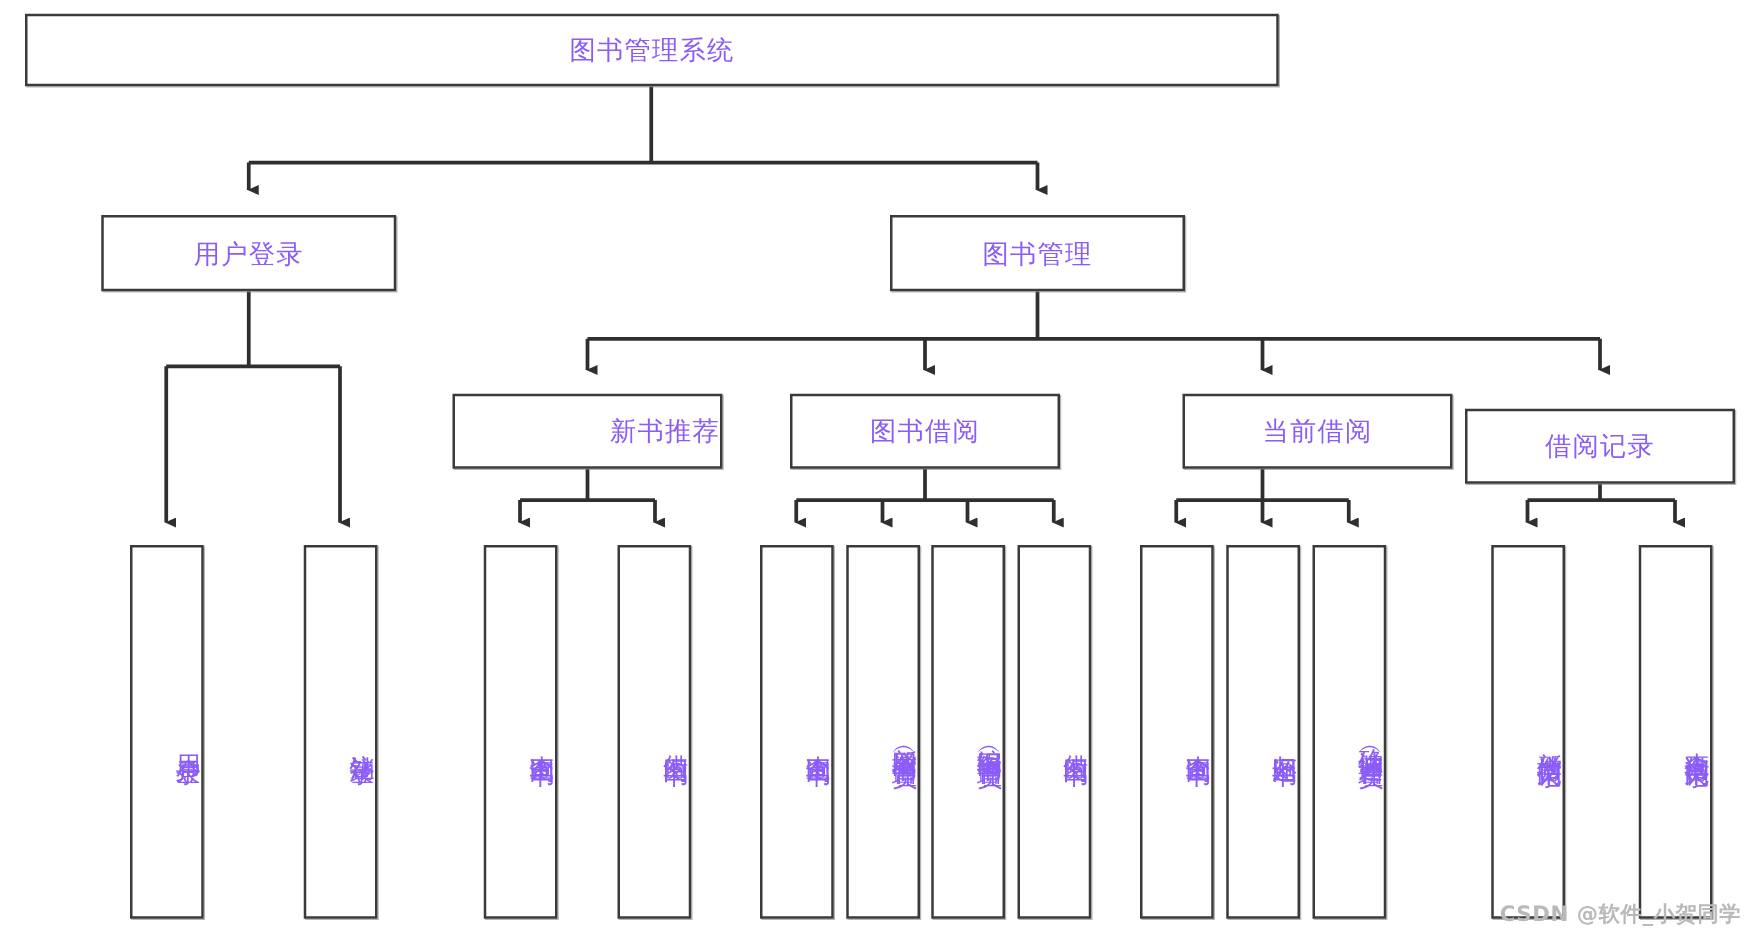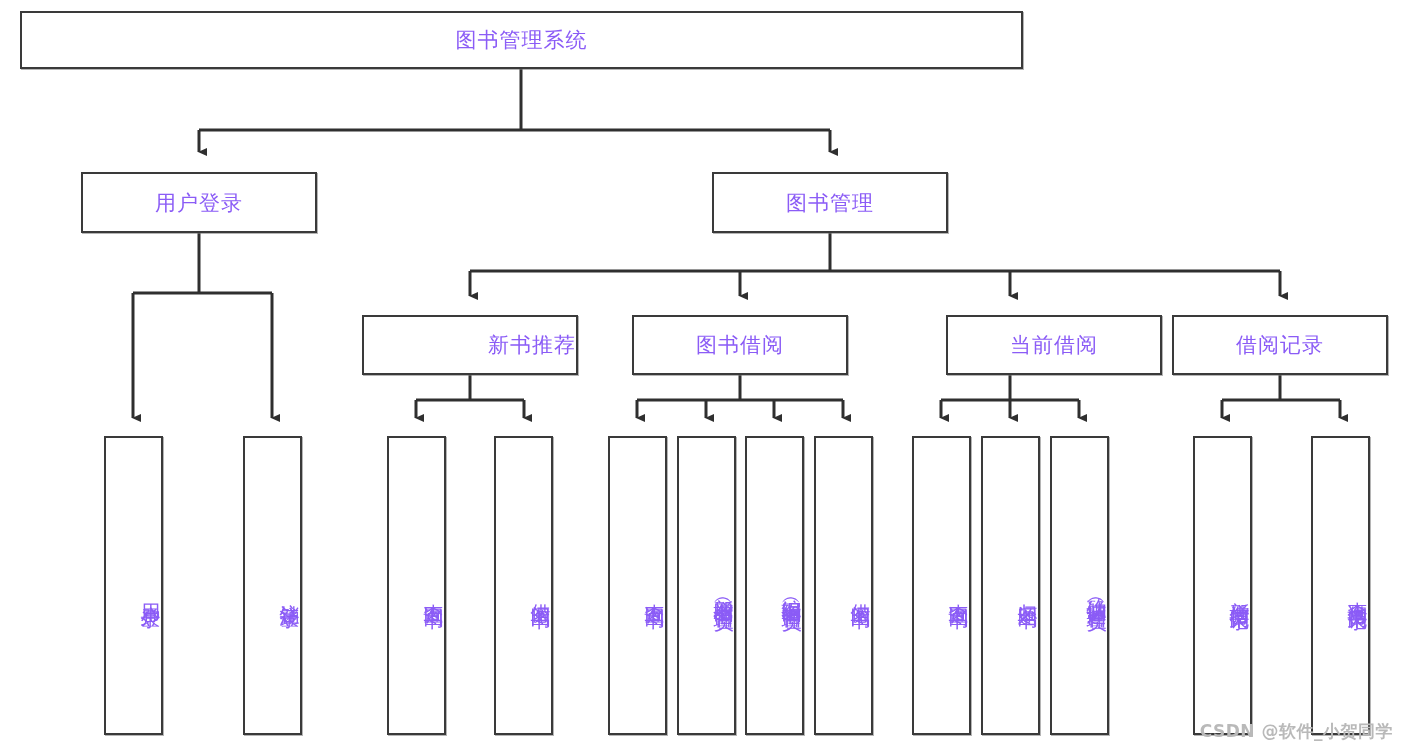--- a/index.html
+++ b/index.html
@@ -122,21 +122,21 @@
 
   <div class="node h" style="left:362px;top:315px;width:216px;height:60px;justify-content:flex-end;">
     <span>新书推荐</span>
   </div>
   <div class="node h" style="left:632px;top:315px;width:216px;height:60px;">
     <span>图书借阅</span>
   </div>
   <div class="node h" style="left:902px;top:315px;width:216px;height:60px;margin-left:44px;">
     <span>当前借阅</span>
   </div>
-  <div class="node h" style="left:1172px;top:315px;width:216px;height:60px;">
+  <div class="node h" style="left:1172px;top:327px;width:216px;height:60px;">
     <span>借阅记录</span>
   </div>
 
   <div class="node v" style="left:104px;top:436px;width:59px;height:299px;">
     <span>用户登录</span>
   </div>
   <div class="node v" style="left:243px;top:436px;width:59px;height:299px;">
     <span>注销登录</span>
   </div>
 

